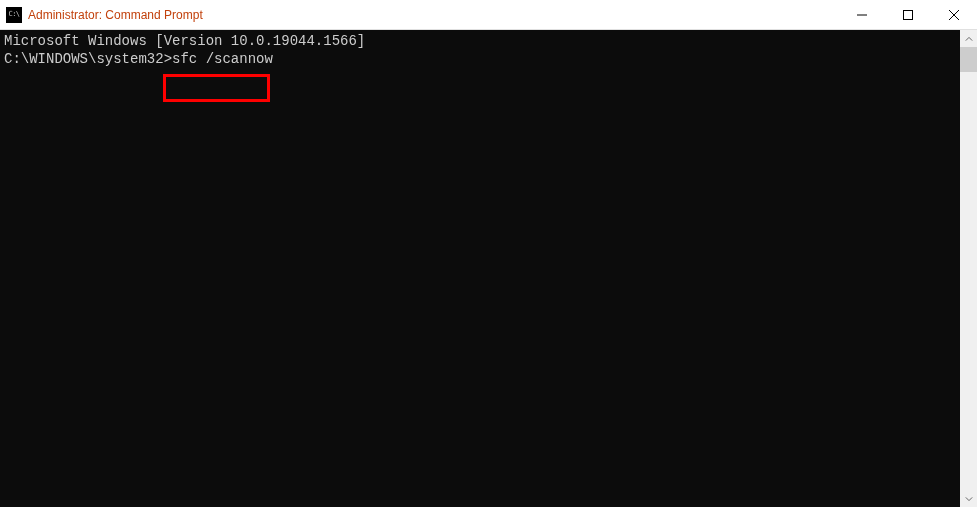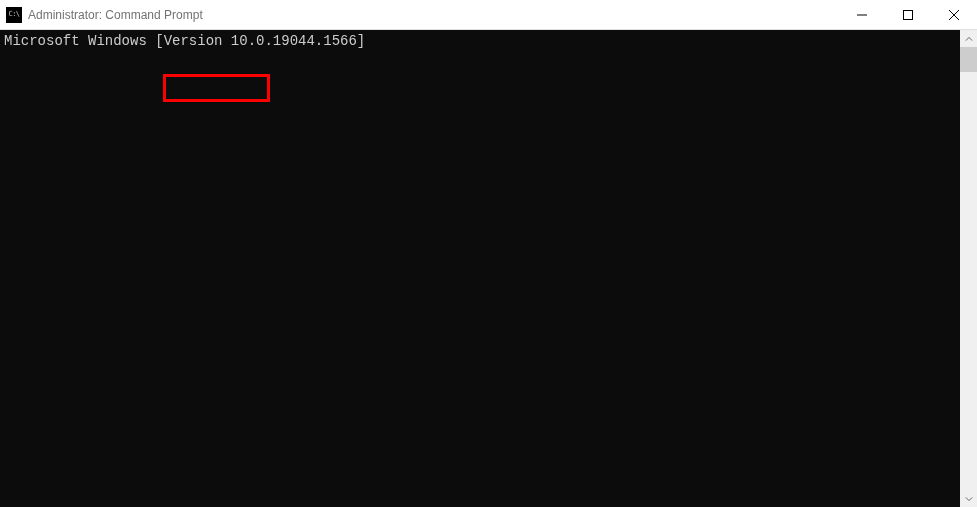--- a/index.html
+++ b/index.html
@@ -40,21 +40,21 @@
     }
     .app-icon-inner {
       color: #c0c0c0;
       font-size: 7px;
       font-family: monospace;
       line-height: 1;
       letter-spacing: -0.5px;
     }
     .title-text {
       font-size: 12px;
-      color: #737373;
+      color: #c2410c;
     }
     .titlebar-controls {
       display: flex;
       height: 100%;
     }
     .titlebar-btn {
       width: 46px;
       height: 30px;
       display: flex;
       align-items: center;
@@ -146,21 +146,21 @@
     </button>
     <button class="titlebar-btn close">
       <svg viewBox="0 0 10 10">
           <path d="M0 0 L10 10 M10 0 L0 10" stroke="#000" stroke-width="1" fill="none"></path>
         </svg>
     </button>
   </div>
 </div>
 
 <div class="console-wrapper">
-  <div class="console"><span class="line">Microsoft Windows [Version 10.0.19044.1566]</span><span class="line"></span>
+  <div class="console"><span class="line">Microsoft Windows [Version 10.0.19044.1566]</span><span class="line"></span><span class="line"><span>C:\WINDOWS\system32&gt;</span><span>sfc /scannow</span></span>
     <div class="highlight-box"></div>
   </div>
   <div class="scrollbar">
     <div class="scroll-arrow up">
       <svg viewBox="0 0 10 10">
           <path d="M1 7 L5 3 L9 7" stroke="#606060" stroke-width="1.2" fill="none"></path>
         </svg>
     </div>
     <div class="scroll-thumb"></div>
     <div class="scroll-arrow down">

